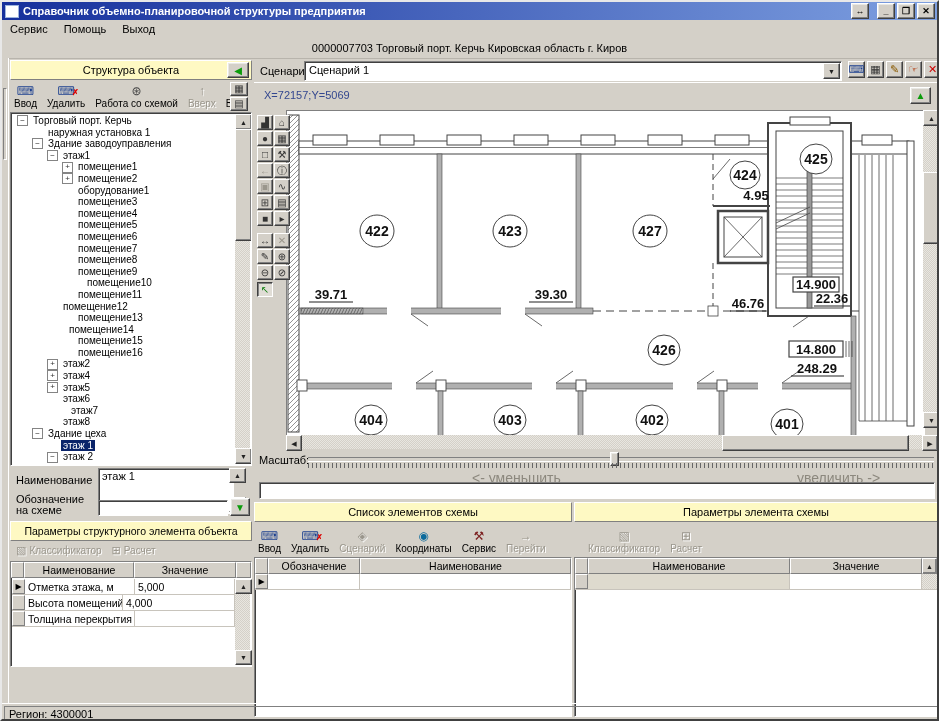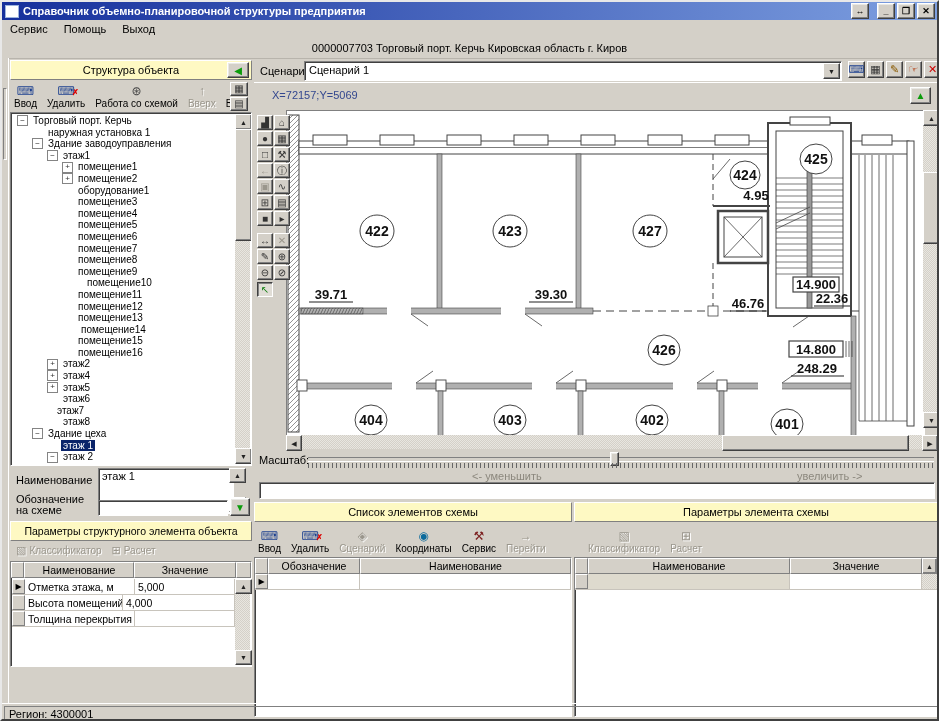--- a/index.html
+++ b/index.html
@@ -52,22 +52,22 @@
   
   .pal{display:grid;grid-template-columns:16px 16px;gap:1px;}
   .palb{width:16px;height:15px;box-sizing:border-box;background:#d4d0c8;border:1px solid;border-color:#fff #404040 #404040 #fff;box-shadow:inset -1px -1px 0 #808080;display:flex;align-items:center;justify-content:center;font-size:10px;line-height:1;color:#333;}
   .palb.disabled{color:#9a968c;}
   .palb.pressed{border-color:#404040 #fff #fff #404040;box-shadow:inset 1px 1px 0 #808080;background:#e0ddd6;}
   .greenbtn{display:flex;align-items:center;justify-content:center;color:#0c9c0c;font-size:10px;}
   svg text{font-family:"Liberation Sans",sans-serif;}
   .statusbar{left:0;top:701px;width:935px;height:16px;box-sizing:border-box;border-top:1px solid #fff;}
   .statusfield{position:absolute;left:2px;top:2px;width:931px;height:13px;border:1px solid;border-color:#808080 #fff #fff #808080;display:flex;align-items:center;padding-left:4px;font-size:11px;}
   .scale-ticks{background:repeating-linear-gradient(90deg,#666 0 1px,transparent 1px 4px);}
-  .greylbl{color:#8c887e;font-size:11px;}
-  .coordtext{color:#33478f;margin-left:8px;}
+  .greylbl{color:#8c887e;font-size:14px;}
+  .coordtext{color:#33478f;}
 </style>
 </head>
 <body>
 
 <div id="win">
 
   <div class="abs titlebar">
     <span class="titleicon"></span>
     <span>Справочник объемно-планировочной структуры предприятия</span>
     <span class="tbtns">
@@ -212,31 +212,31 @@
         <div class="tree-item" style="padding-left: 58px;">
           <span class="expand" style="visibility: hidden;"></span>
           <span class="tlabel">помещение10</span>
         </div>
 
         <div class="tree-item" style="padding-left: 49px;">
           <span class="expand" style="visibility: hidden;"></span>
           <span class="tlabel">помещение11</span>
         </div>
 
-        <div class="tree-item" style="padding-left: 49px; text-align: center;">
+        <div class="tree-item" style="padding-left: 34px; text-align: center;">
           <span class="expand" style="visibility: hidden;"></span>
           <span class="tlabel">помещение12</span>
         </div>
 
         <div class="tree-item" style="padding-left: 49px;">
           <span class="expand" style="visibility: hidden;"></span>
           <span class="tlabel">помещение13</span>
         </div>
 
-        <div class="tree-item" style="padding-left: 52px;">
+        <div class="tree-item" style="padding-left: 40px;">
           <span class="expand" style="visibility: hidden;"></span>
           <span class="tlabel">помещение14</span>
         </div>
 
         <div class="tree-item" style="padding-left: 49px;">
           <span class="expand" style="visibility: hidden;"></span>
           <span class="tlabel">помещение15</span>
         </div>
 
         <div class="tree-item" style="padding-left: 49px;">
@@ -257,21 +257,21 @@
         <div class="tree-item" style="padding-left: 34px;">
           <span class="expand">+</span>
           <span class="tlabel">этаж5</span>
         </div>
 
         <div class="tree-item" style="padding-left: 34px;">
           <span class="expand" style="visibility: hidden;"></span>
           <span class="tlabel">этаж6</span>
         </div>
 
-        <div class="tree-item" style="padding-left: 28px;">
+        <div class="tree-item" style="padding-left: 42px;">
           <span class="expand" style="visibility: hidden;"></span>
           <span class="tlabel">этаж7</span>
         </div>
 
         <div class="tree-item" style="padding-left: 34px;">
           <span class="expand" style="visibility: hidden;"></span>
           <span class="tlabel">этаж8</span>
         </div>
 
         <div class="tree-item" style="padding-left: 19px;">

